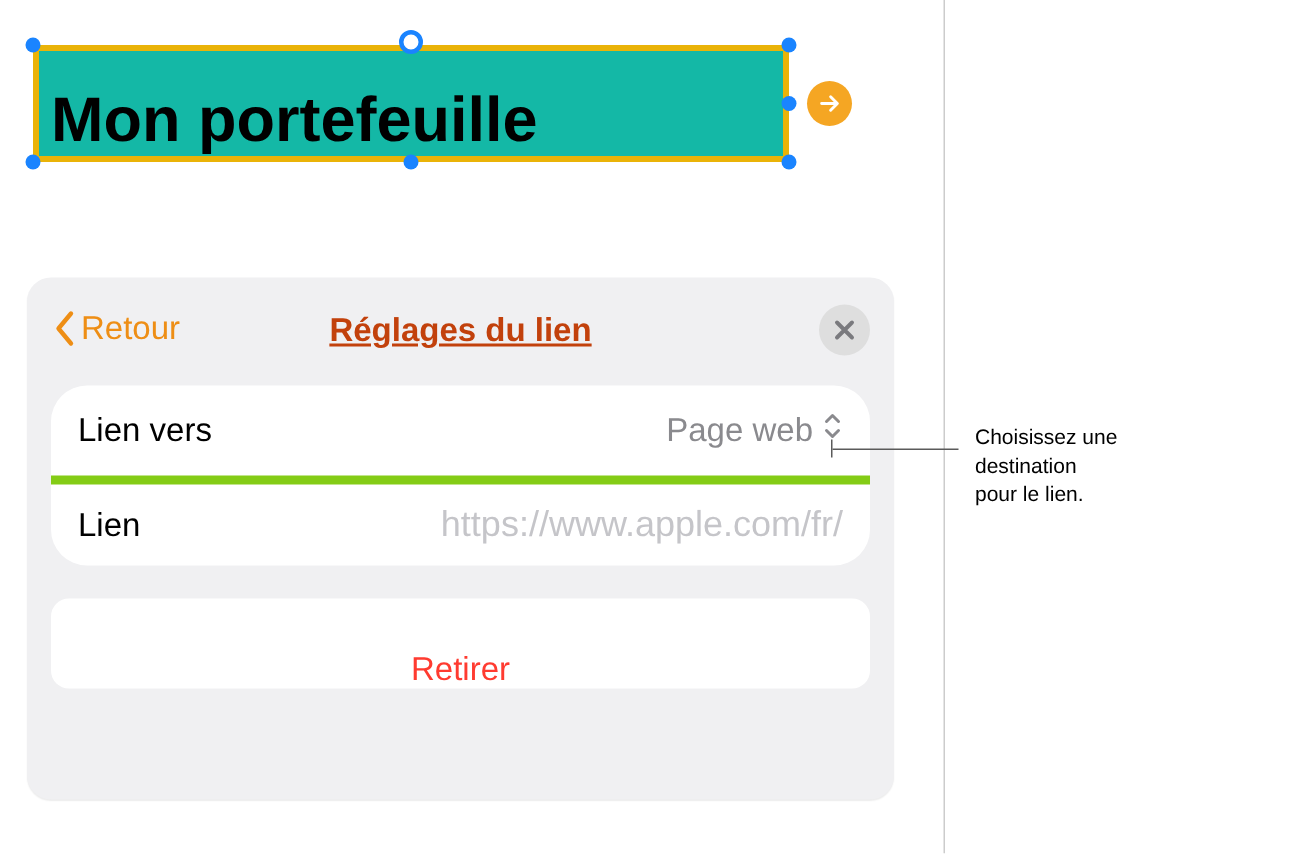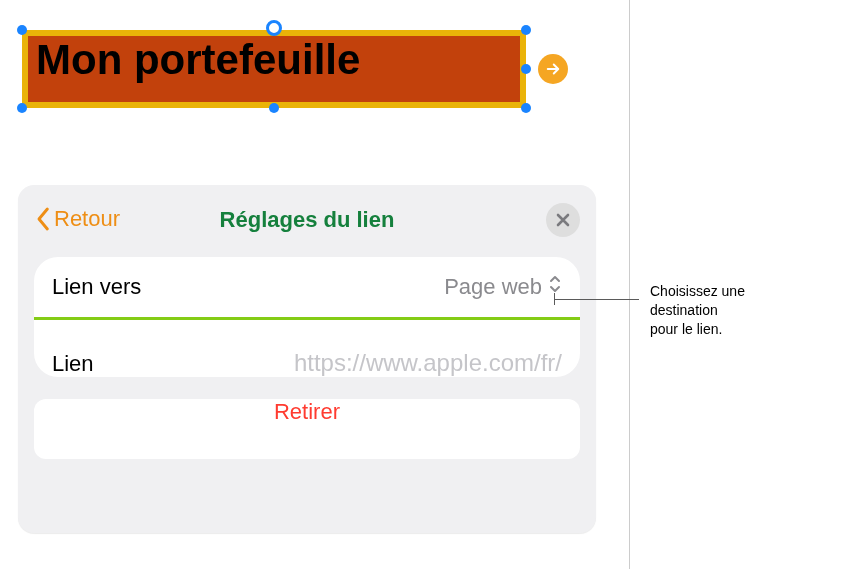--- a/index.html
+++ b/index.html
@@ -30,24 +30,24 @@
       top: 30px;
       width: 504px;
       height: 78px;
     }
     .textbox {
       position: absolute;
       left: 0;
       top: 0;
       width: 100%;
       height: 100%;
-      border: 6px solid #eab308;
-      background: #c2410c;
-      display: flex;
-      align-items: flex-start;
+      border: 4px solid #eab308;
+      background: #14b8a6;
+      display: flex;
+      align-items: flex-end;
       padding-left: 8px;
     }
     .textbox-title {
       font-size: 42px;
       font-weight: 700;
       color: #000;
     }
     .sel-handle {
       position: absolute;
       width: 10px;
@@ -120,21 +120,22 @@
       height: 28px;
       stroke: #ee8e15;
     }
     .popover-title {
       position: absolute;
       left: 50%;
       top: 4px;
       transform: translateX(-50%);
       font-size: 22px;
       font-weight: 600;
-      color: #15803d;
+      color: #c2410c;
+      text-decoration: underline;
     }
     .close-btn {
       position: absolute;
       right: 0;
       top: 0px;
       width: 34px;
       height: 34px;
       background: #dedede;
       border-radius: 50%;
       display: flex;
@@ -151,22 +152,21 @@
       margin-bottom: 22px;
     }
     .form-row {
       display: flex;
       align-items: center;
       justify-content: space-between;
       height: 60px;
       padding: 0 18px;
     }
     .form-row + .form-row {
-      border-top: 3px solid #84cc16;
-      align-items: flex-end;
+      border-top: 6px solid #84cc16;
     }
     .row-label {
       font-size: 22px;
       color: #000;
     }
     .row-value {
       display: flex;
       align-items: flex-end;
       gap: 6px;
       font-size: 22px;
@@ -180,21 +180,21 @@
       width: 14px;
       height: 20px;
       stroke: #8a8a8e;
     }
     
     .remove-btn {
       background: #fff;
       border-radius: 12px;
       height: 60px;
       display: flex;
-      align-items: flex-start;
+      align-items: flex-end;
       justify-content: center;
       font-size: 22px;
       color: #ff3b30;
       cursor: pointer;
     }
     
     .callout {
       position: absolute;
       left: 650px;
       top: 282px;

